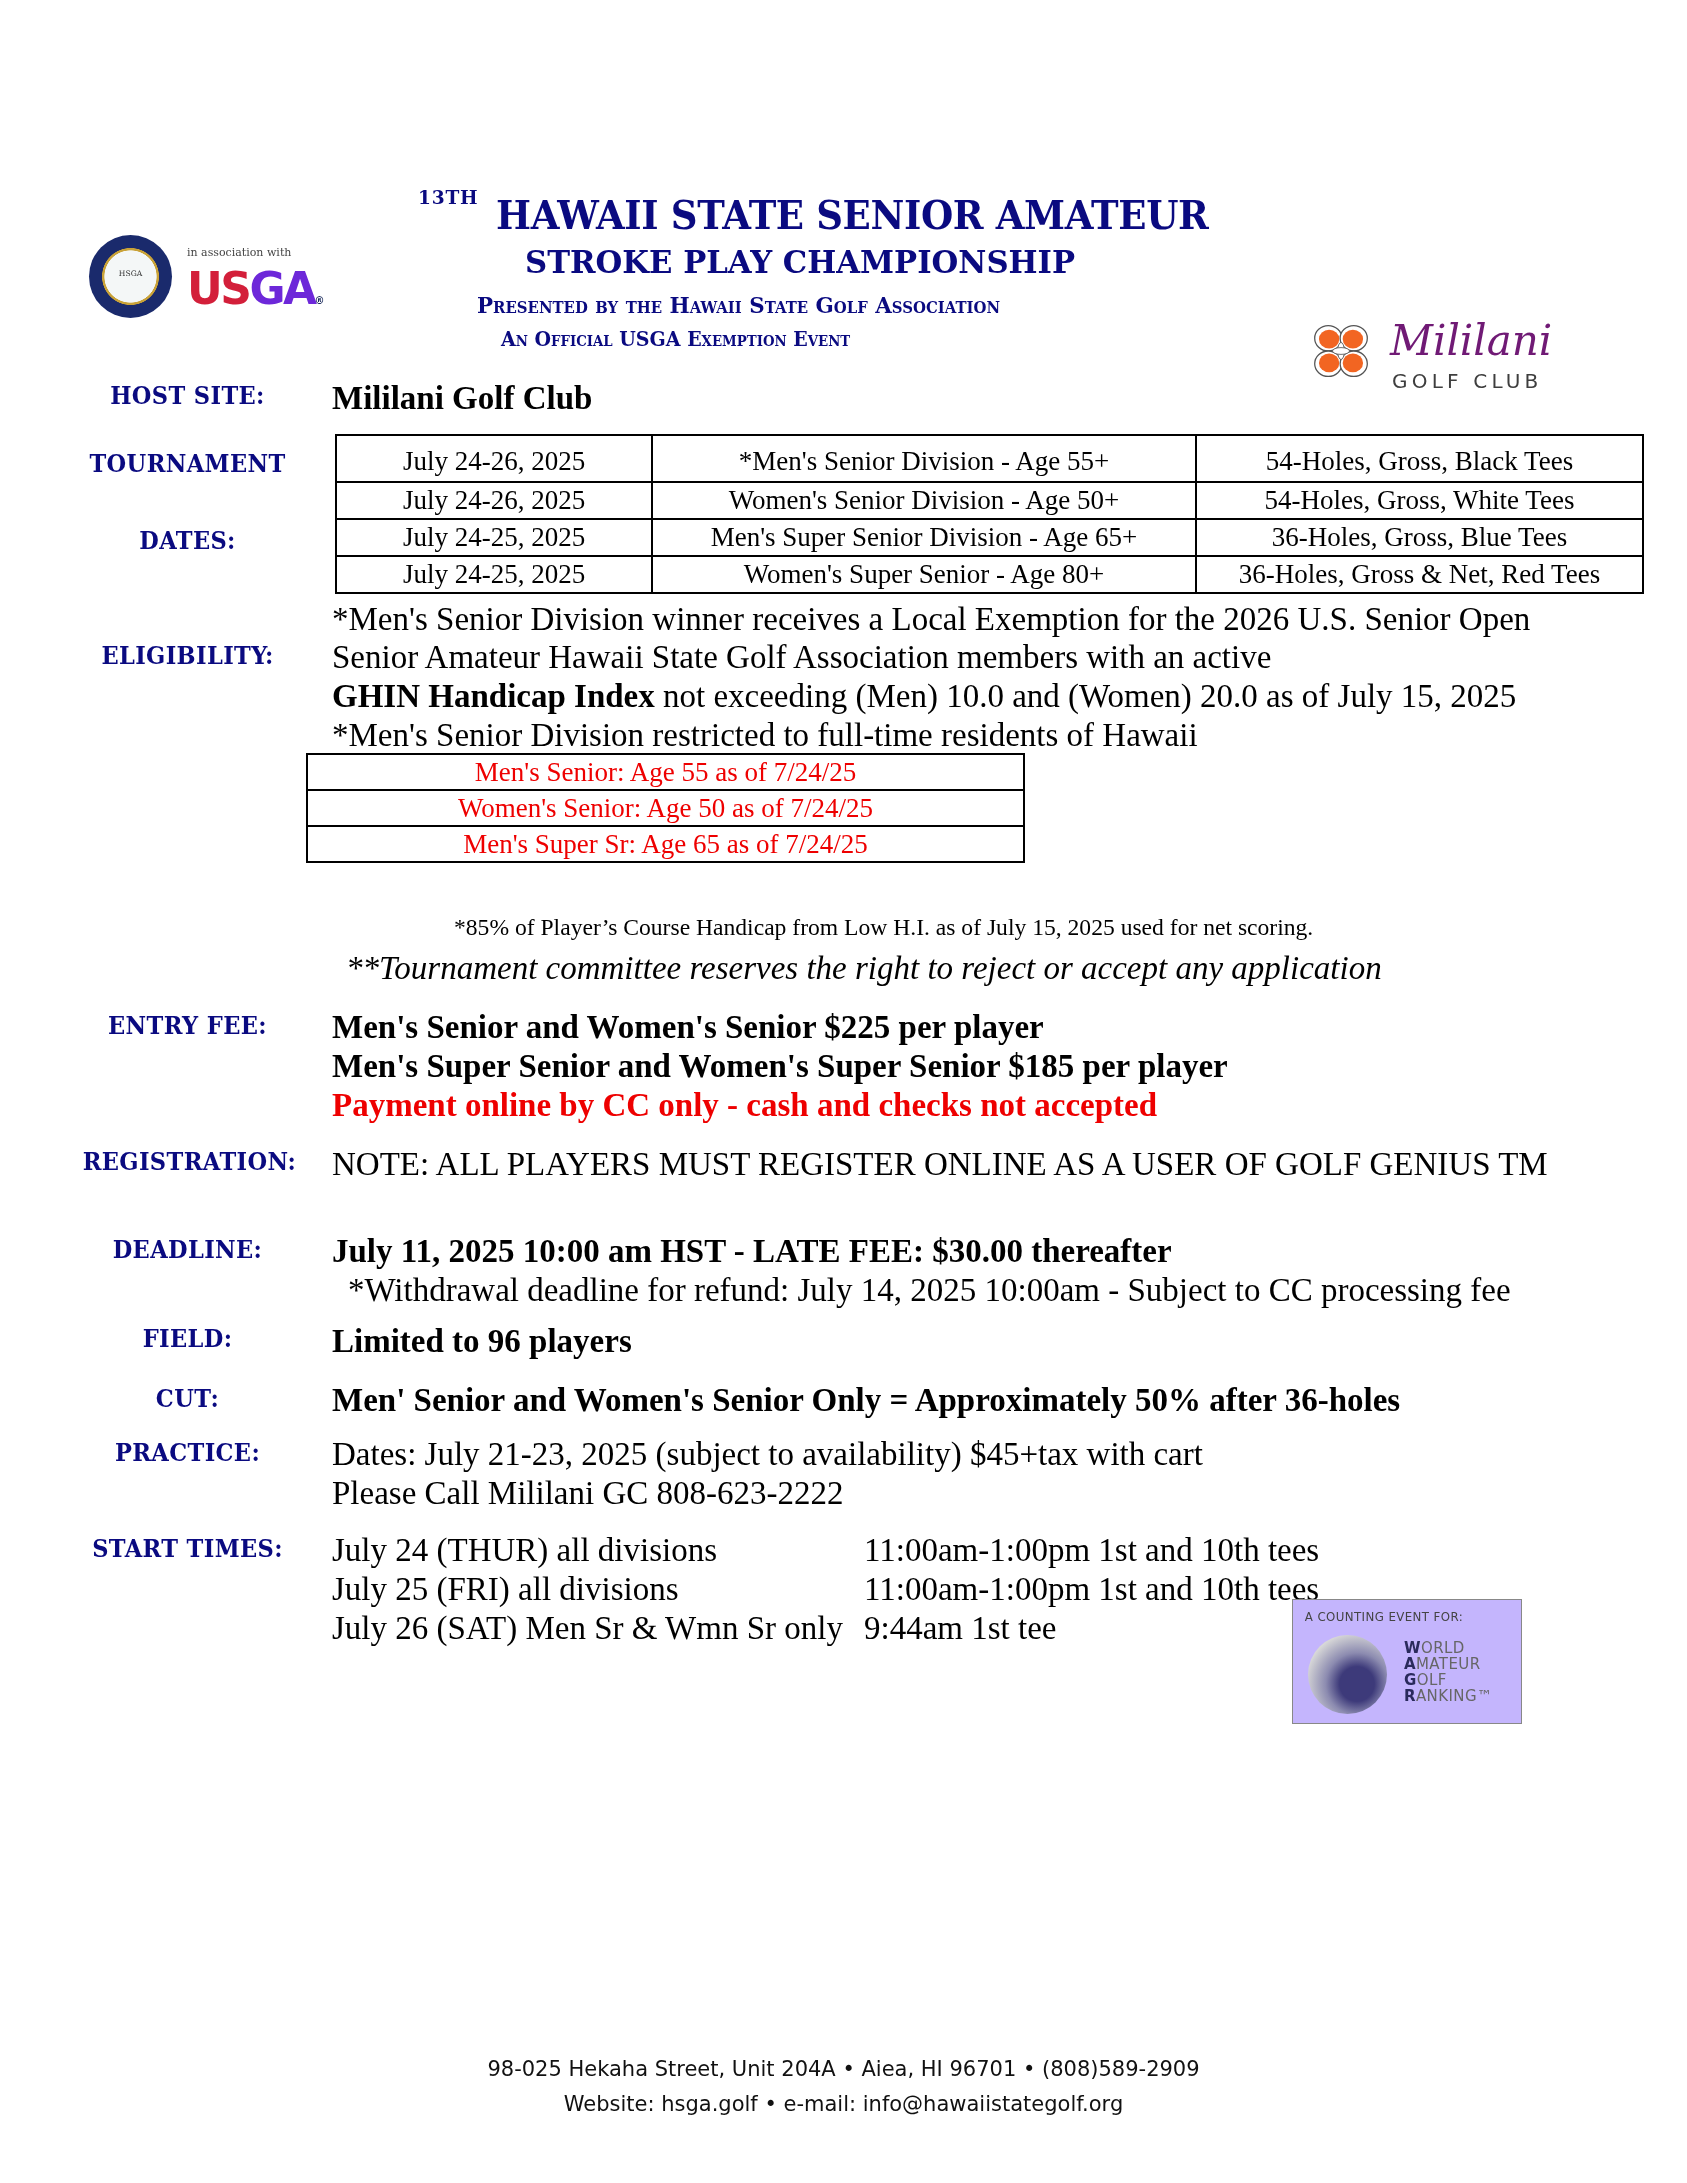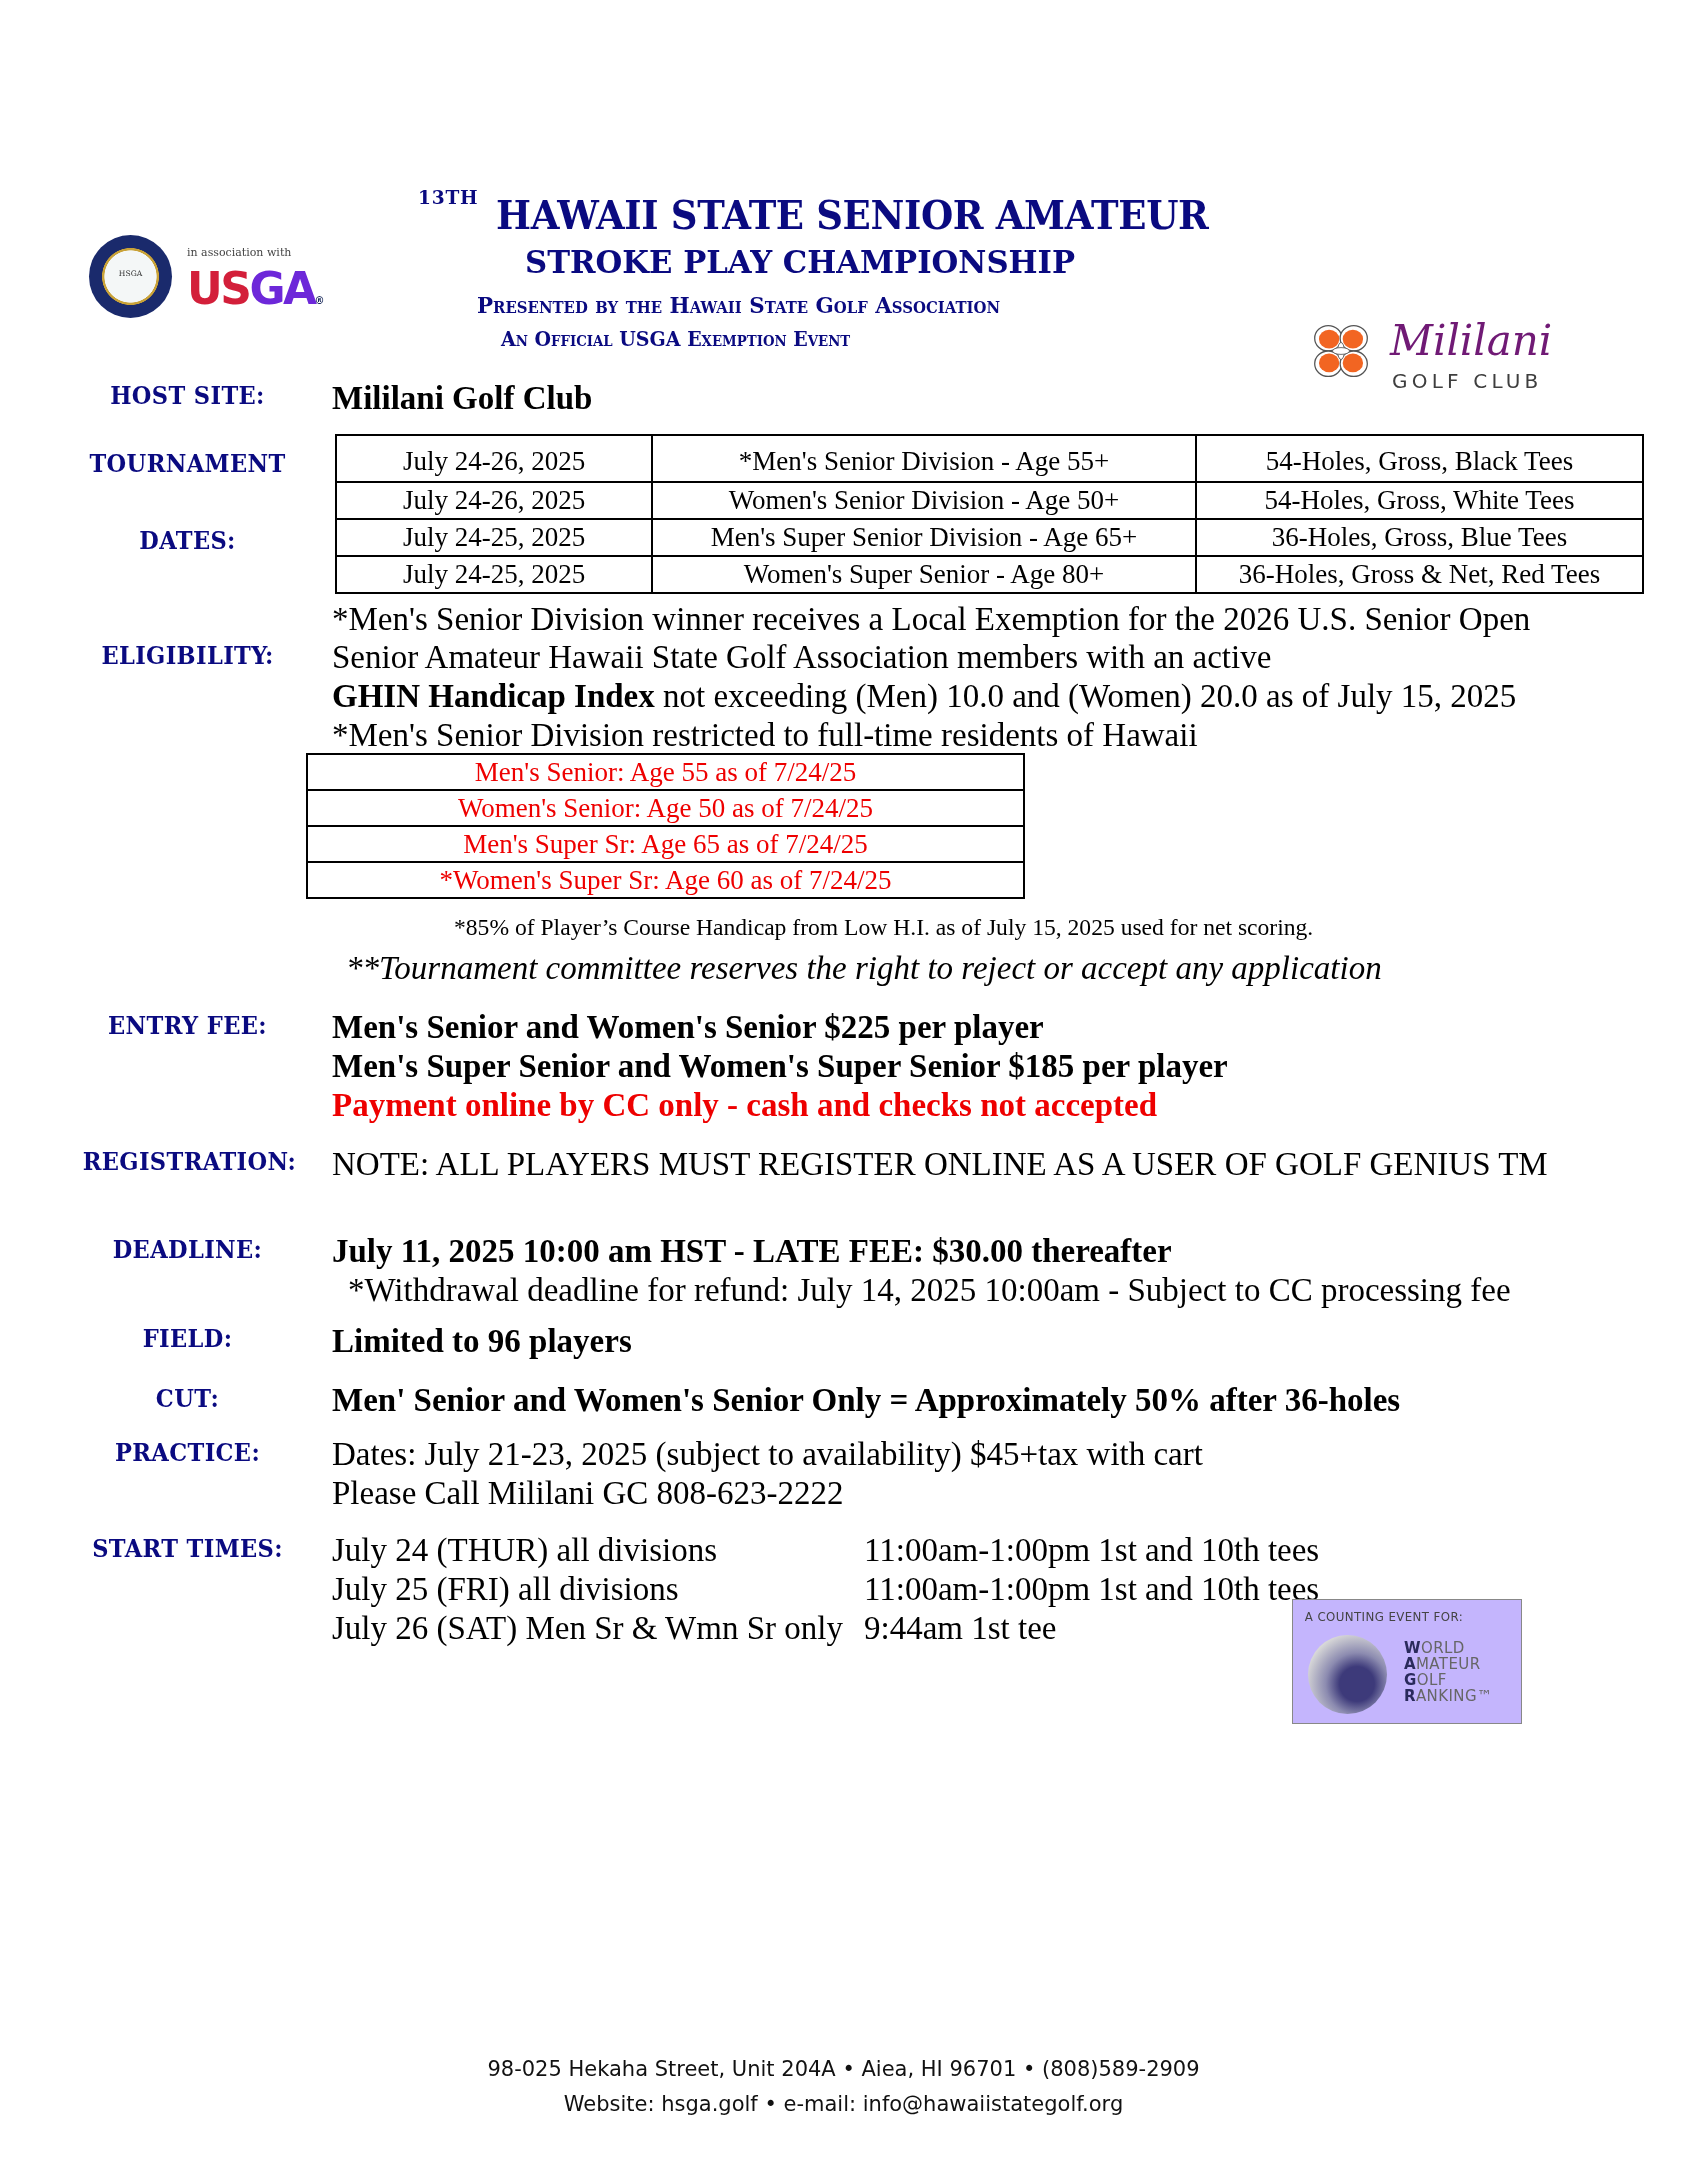--- a/index.html
+++ b/index.html
@@ -132,23 +132,20 @@
   <tbody>
       <tr>
         <td>Men's Senior:  Age 55 as of 7/24/25</td>
       </tr>
   <tr>
         <td>Women's Senior:  Age 50 as of 7/24/25</td>
       </tr>
   <tr>
         <td>Men's Super Sr: Age 65 as of 7/24/25</td>
       </tr>
-  <tr>
-        <td>*Women's Super Sr: Age 60 as of 7/24/25</td>
-      </tr>
 </tbody>
   </table>
 
 <div class="txt" style="left:454px; top:914px; font-size:23.6px;">*85% of Player’s Course Handicap from Low H.I. as of July 15, 2025 used for net scoring.</div>
 <div class="txt" style="left:346px; top:950px; font-style:italic;">**Tournament committee reserves the right to reject or accept any application</div>
 
 <div class="label" style="left:61px; top:1011px;">ENTRY FEE:</div>
 <div class="txt bold" style="left:332px; top:1009px;">Men's Senior and Women's Senior $225 per player</div>
 <div class="txt bold" style="left:332px; top:1048px;">Men's Super Senior and Women's Super Senior $185 per player</div>
 <div class="txt bold red" style="left:332px; top:1087px;">Payment online by CC only - cash and checks not accepted</div>

